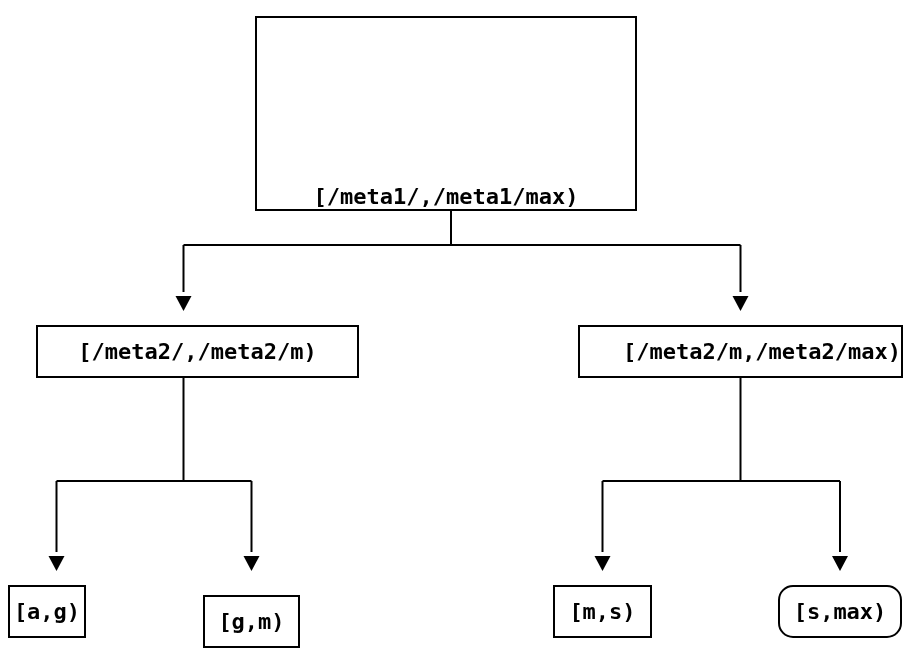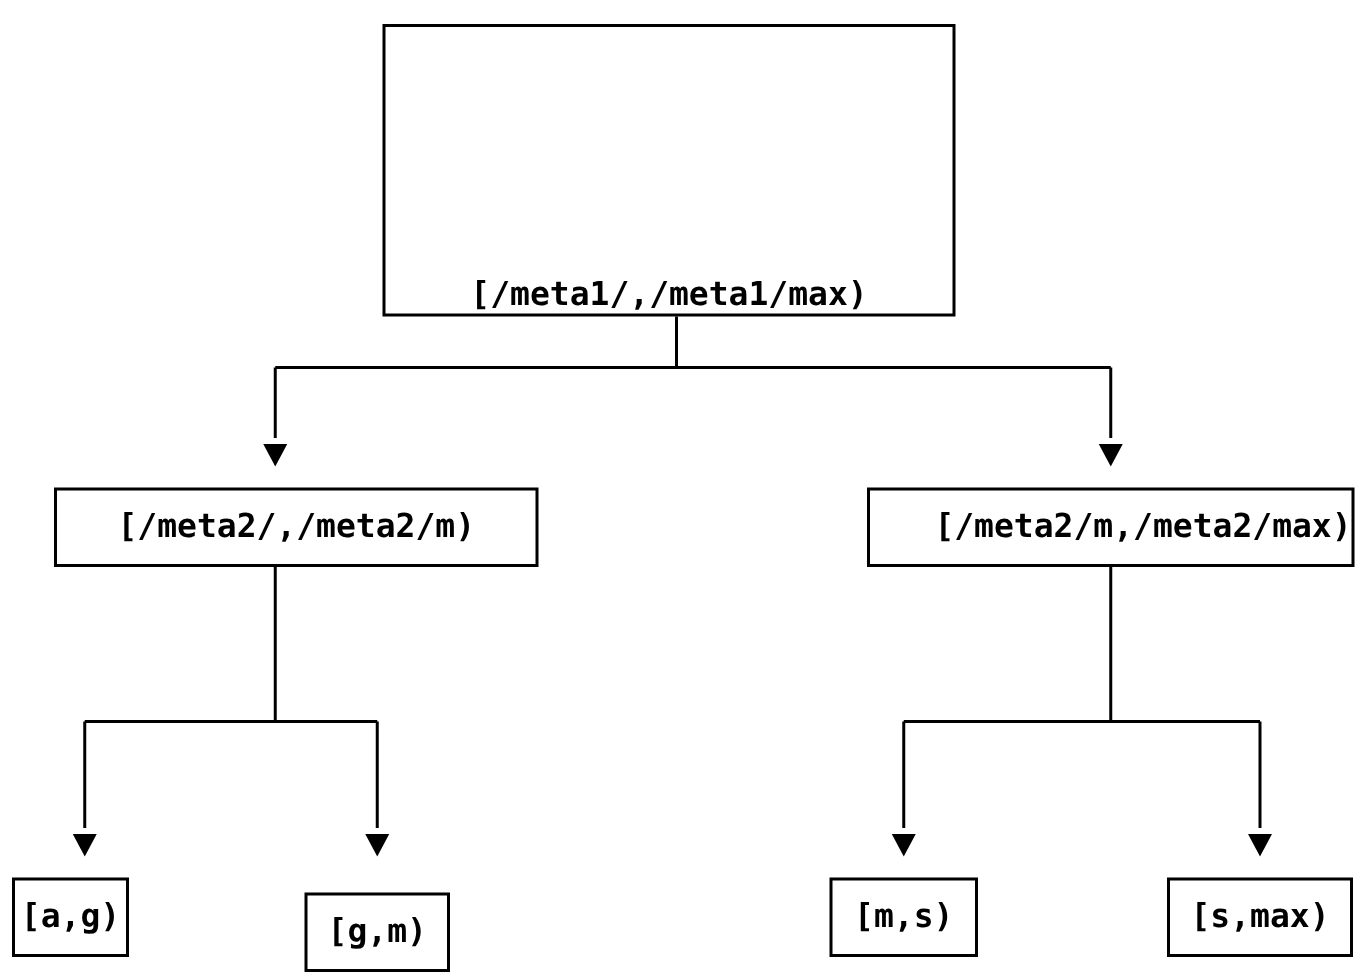--- a/index.html
+++ b/index.html
@@ -34,21 +34,21 @@
     letter-spacing: 0;
     white-space: nowrap;
   }
   
   .node-root  { left: 255px; top: 16px;  width: 382px; height: 195px; align-items: flex-end; }
   .node-left  { left: 22px;  top: 325px; width: 323px; height: 53px; margin-left: 14px; }
   .node-right { left: 578px; top: 325px; width: 325px; height: 53px; padding-left: 43px; }
   .node-leaf-ag   { left: 8px;   top: 585px; width: 78px;  height: 53px; }
   .node-leaf-gm   { left: 203px; top: 585px; width: 97px;  height: 53px; margin-top: 10px; }
   .node-leaf-ms   { left: 553px; top: 585px; width: 99px;  height: 53px; text-align: center; }
-  .node-leaf-smax { left: 778px; top: 585px; width: 124px; height: 53px; }
+  .node-leaf-smax { left: 778px; top: 585px; width: 124px; height: 53px; border-radius: 15px; }
   .edge-line { stroke: #000000; stroke-width: 2; fill: none; }
   .arrow-head { fill: #000000; stroke: none; }
 </style>
 </head>
 <body>
 
 <div class="canvas">
 
   <svg class="edges-layer" width="912" height="652" viewBox="0 0 912 652" xmlns="http://www.w3.org/2000/svg">
 

